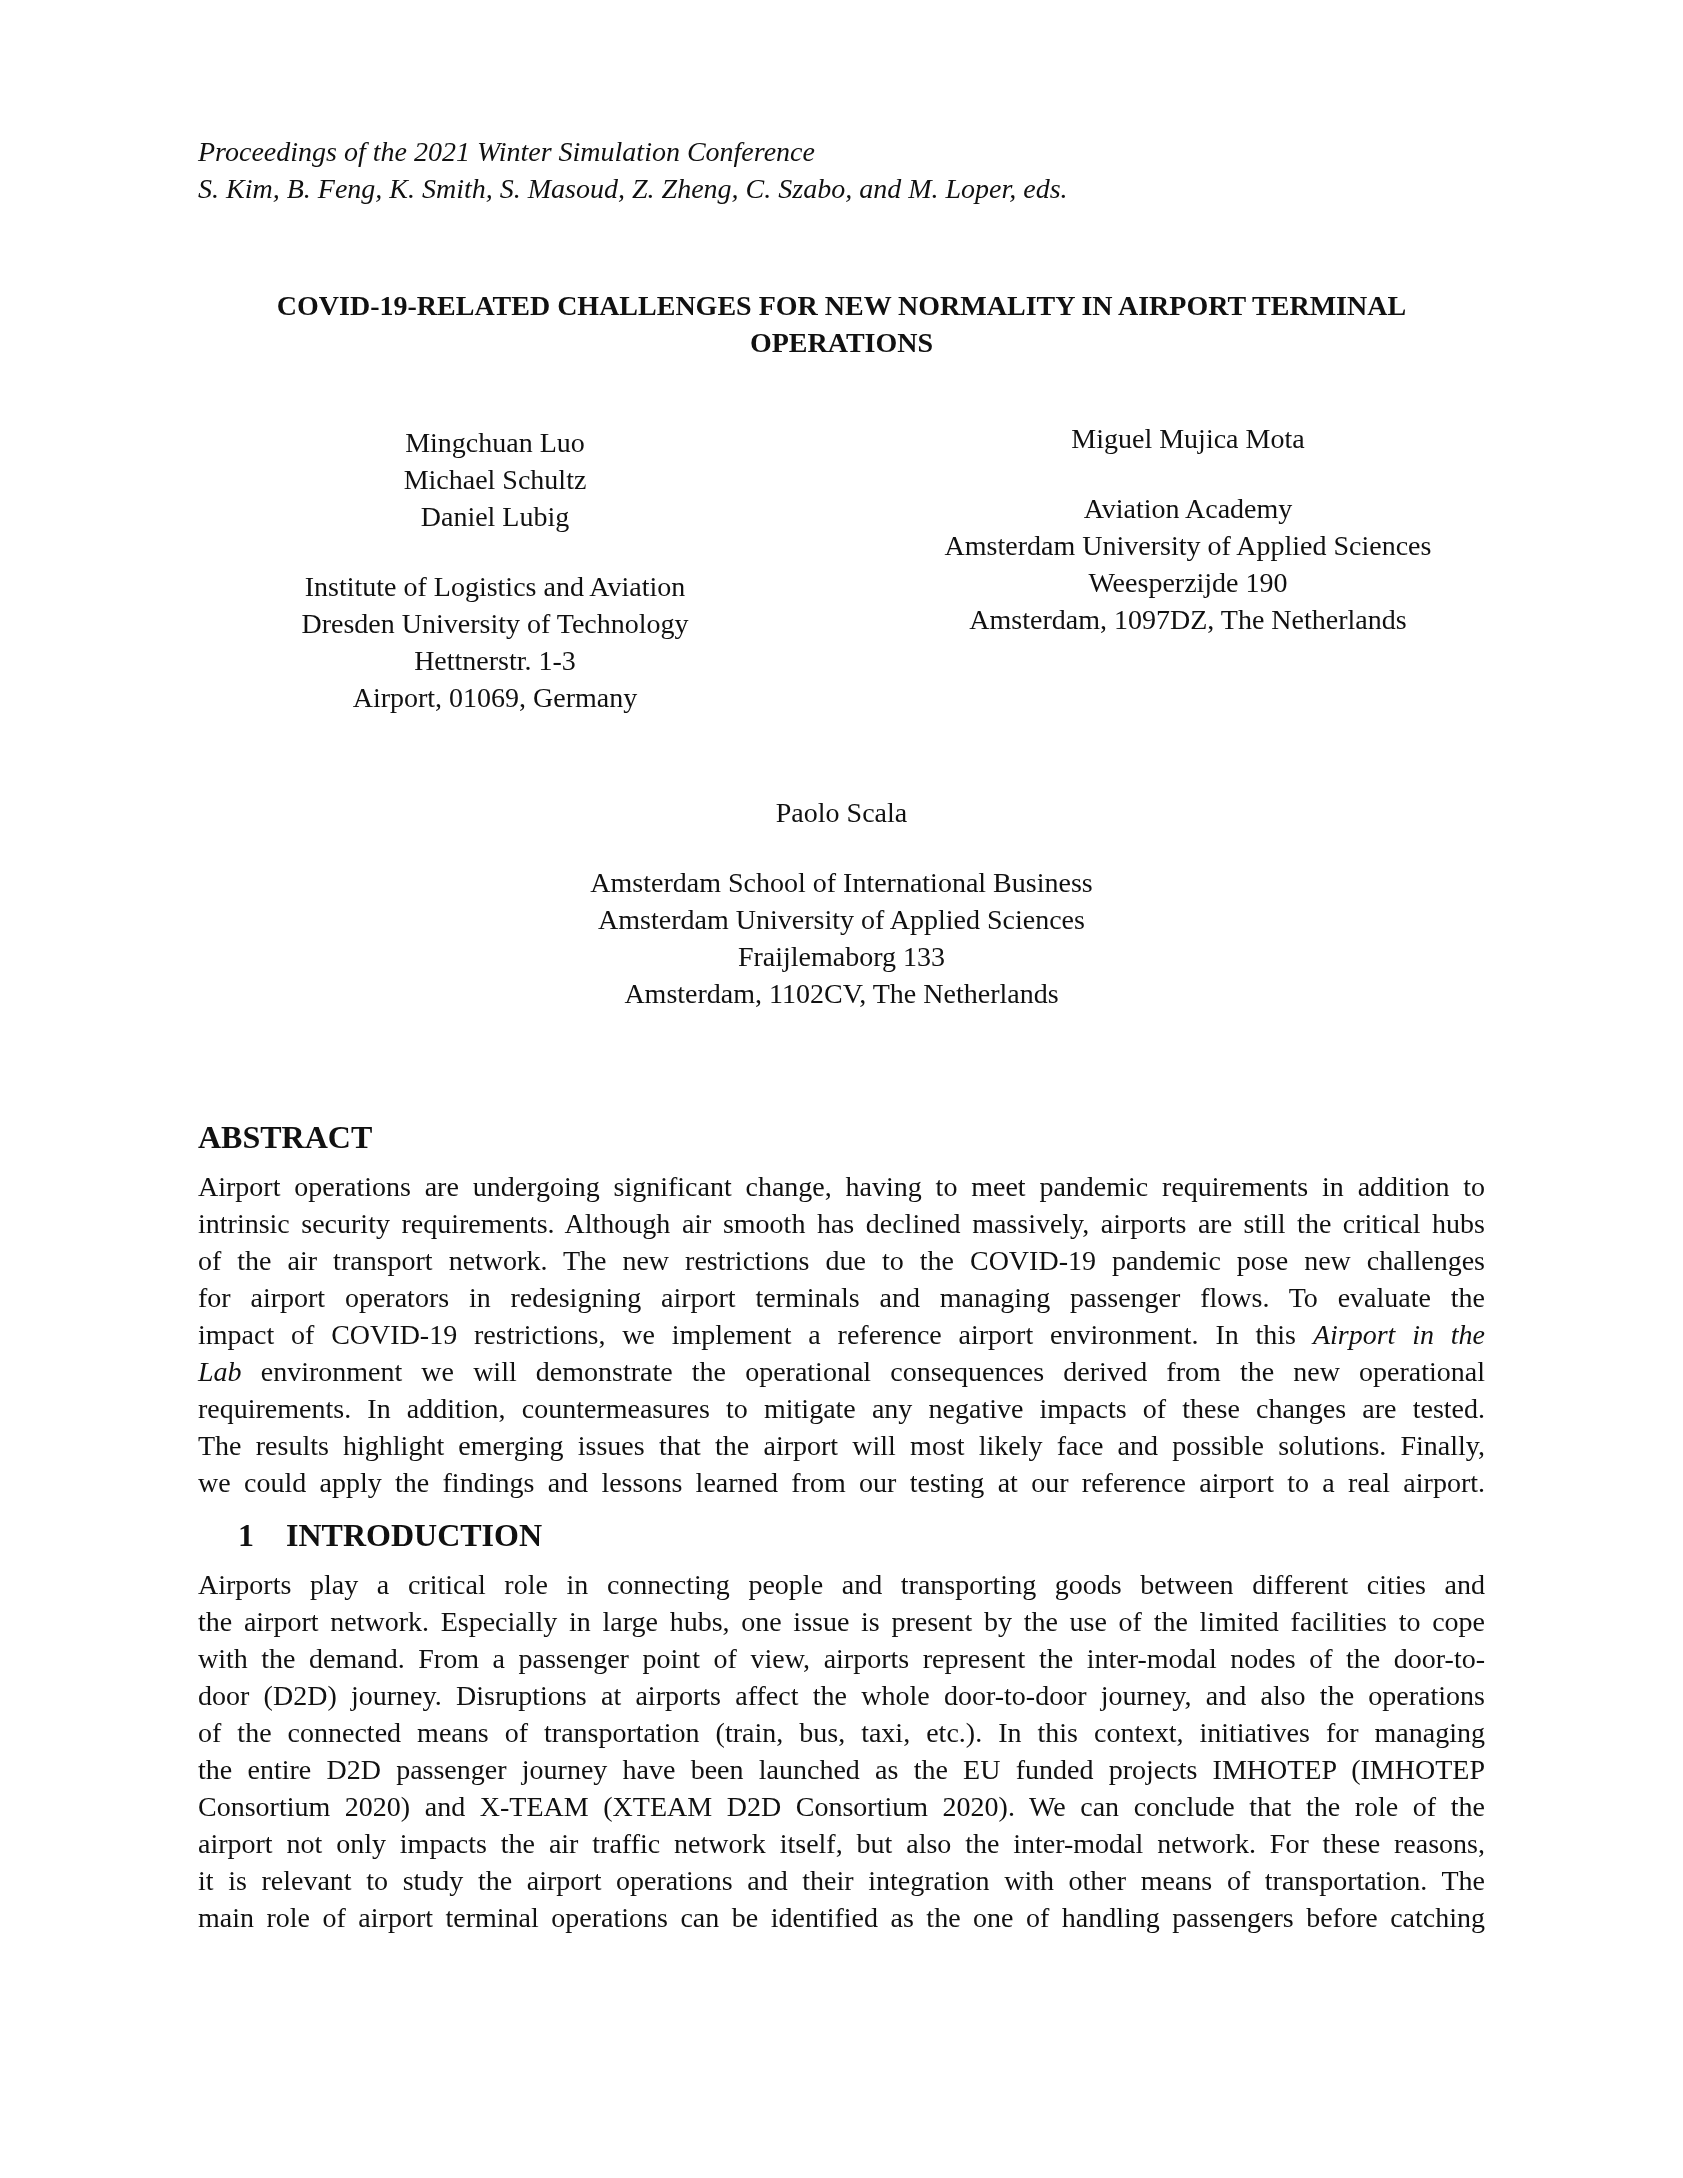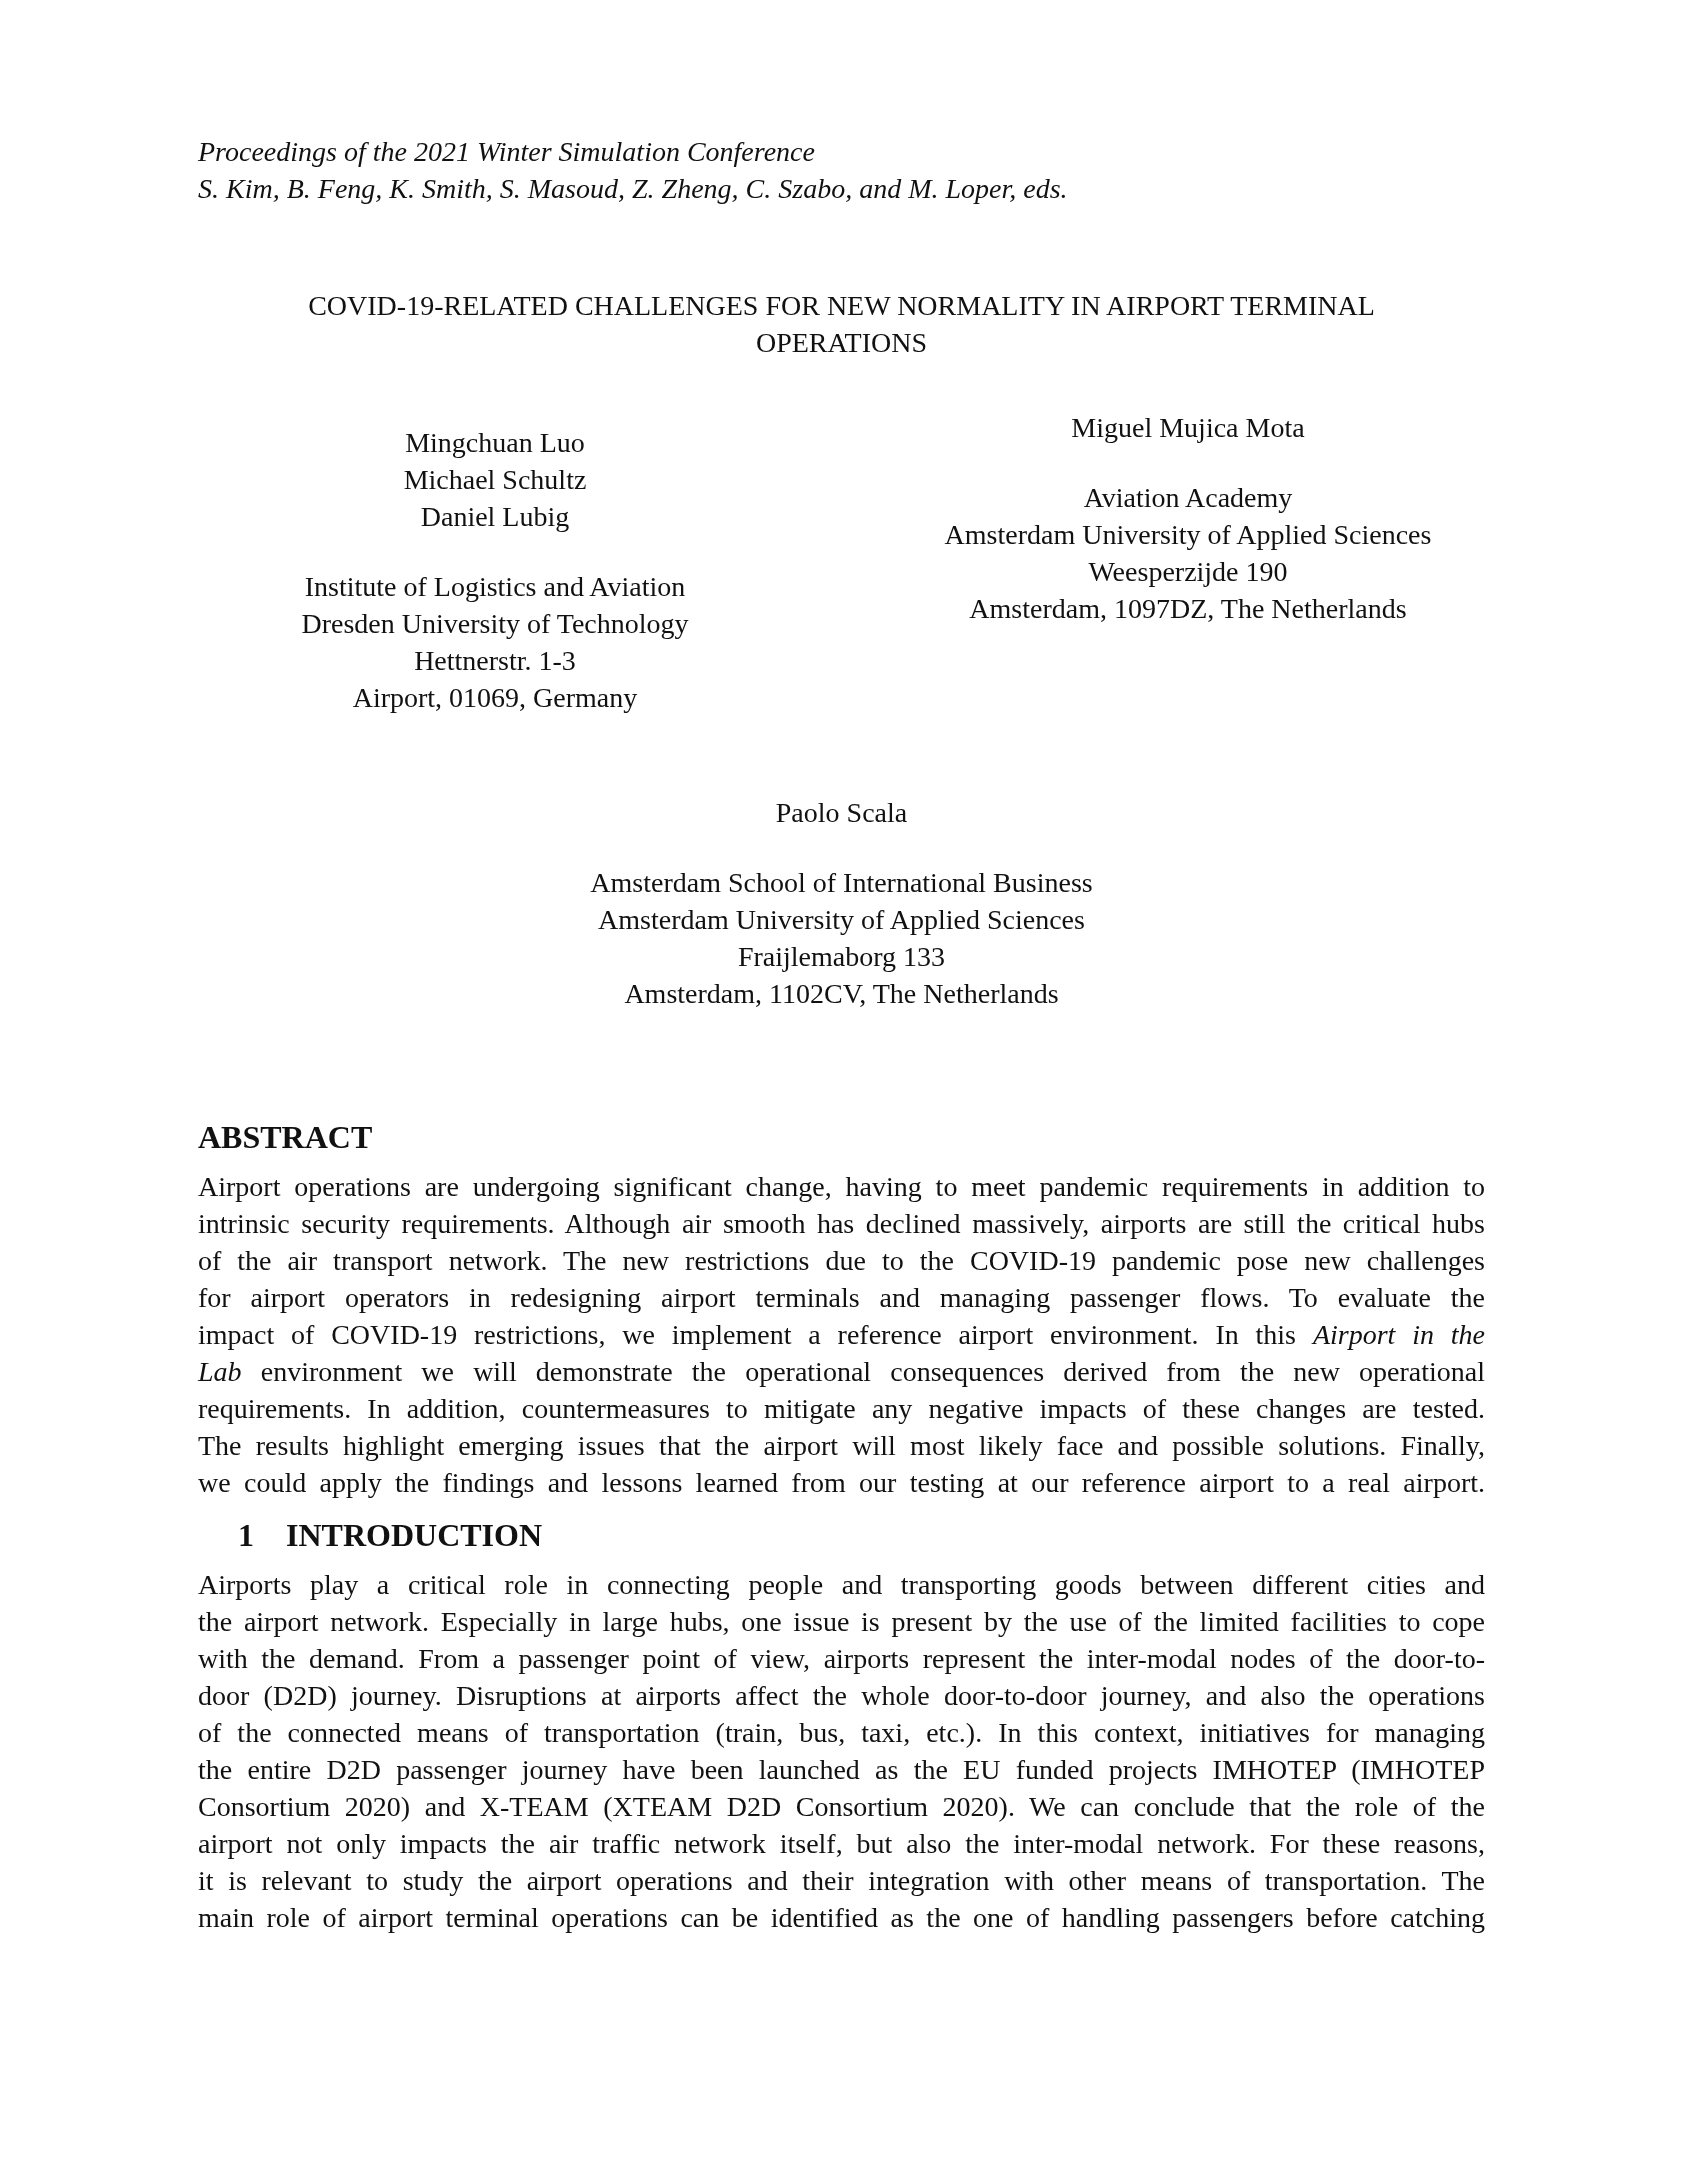--- a/index.html
+++ b/index.html
@@ -11,28 +11,28 @@
     color: #111111;
     overflow: hidden;
   }
   .page { position: absolute; left: 198px; top: 0; width: 1287px; }
   .proceedings {
     position: absolute; top: 133px; left: 0;
     font-style: italic; font-size: 28px; line-height: 37px;
   }
   .title {
     position: absolute; top: 287px; left: 0; width: 1287px;
-    text-align: center; font-weight: normal; font-size: 28px; line-height: 37px;
+    text-align: center; font-weight: bold; font-size: 28px; line-height: 37px;
   }
   .author-block {
     position: absolute; text-align: center; font-size: 28px; line-height: 37px;
   }
   .author-block .gap { height: 33px; }
   .left-authors { top: 424px; left: 0; width: 594px; }
-  .right-authors { top: 409px; left: 693px; width: 594px; }
+  .right-authors { top: 420px; left: 693px; width: 594px; }
   .bottom-authors { top: 794px; left: 0; width: 1287px; }
   .section-heading {
     position: absolute; left: 0; font-weight: bold; font-size: 32px; line-height: 37px;
   }
   .section-heading .num { display: inline-block; width: 48px; }
   .abstract-heading { top: 1119px; }
   .intro-heading { top: 1517px; margin-left: 40px; }
   .para {
     position: absolute; left: 0; width: 1287px;
     font-size: 28px; line-height: 37px;

